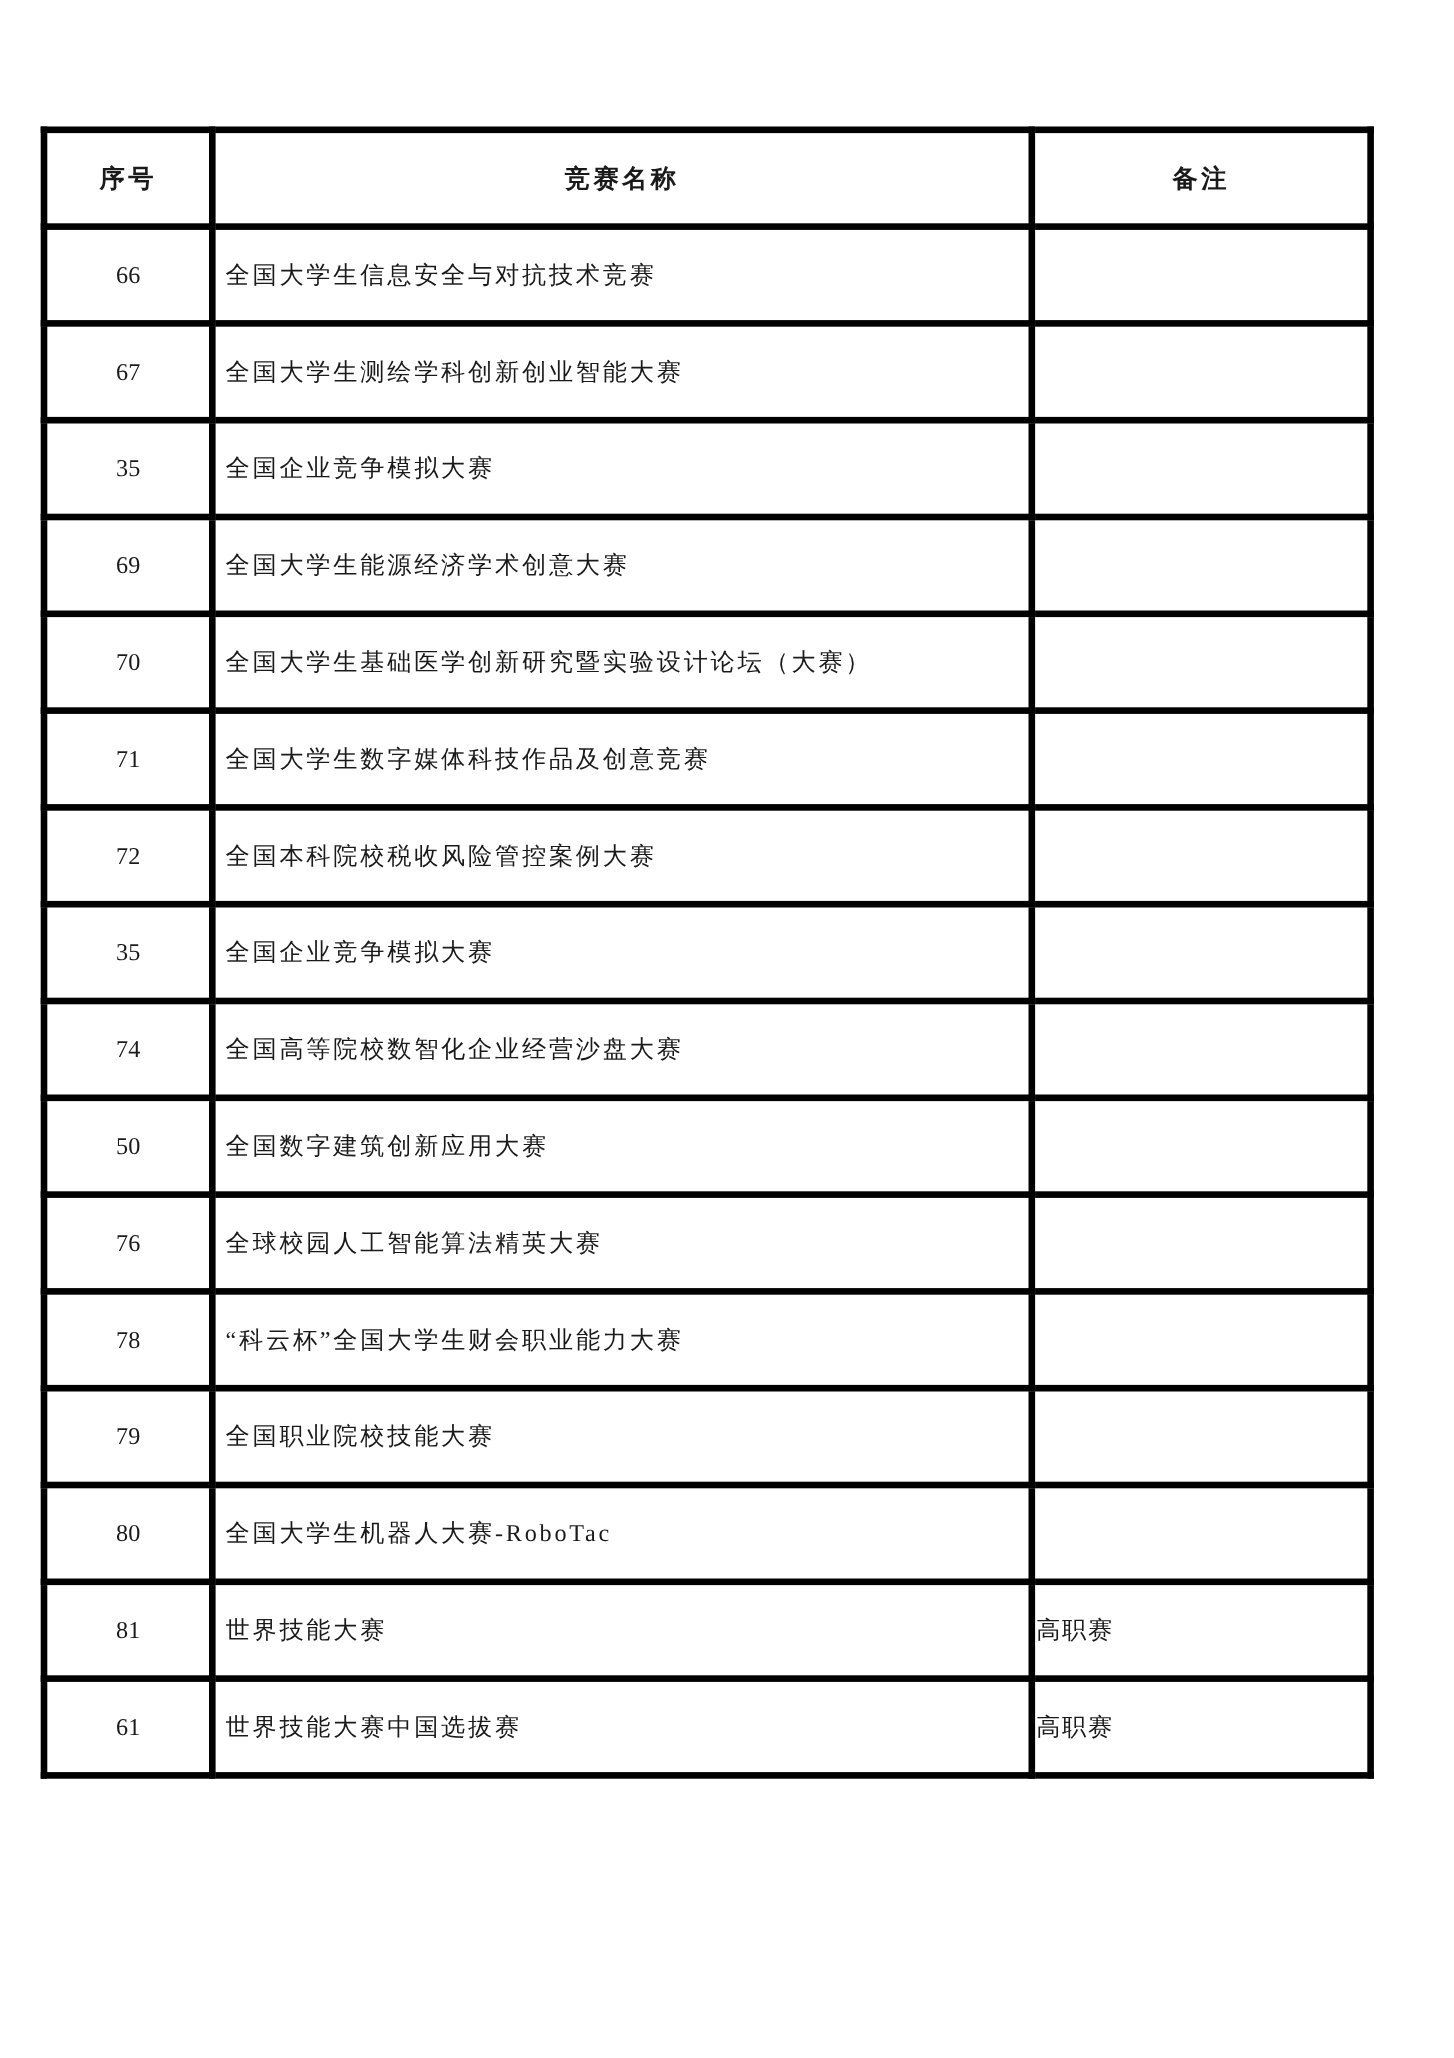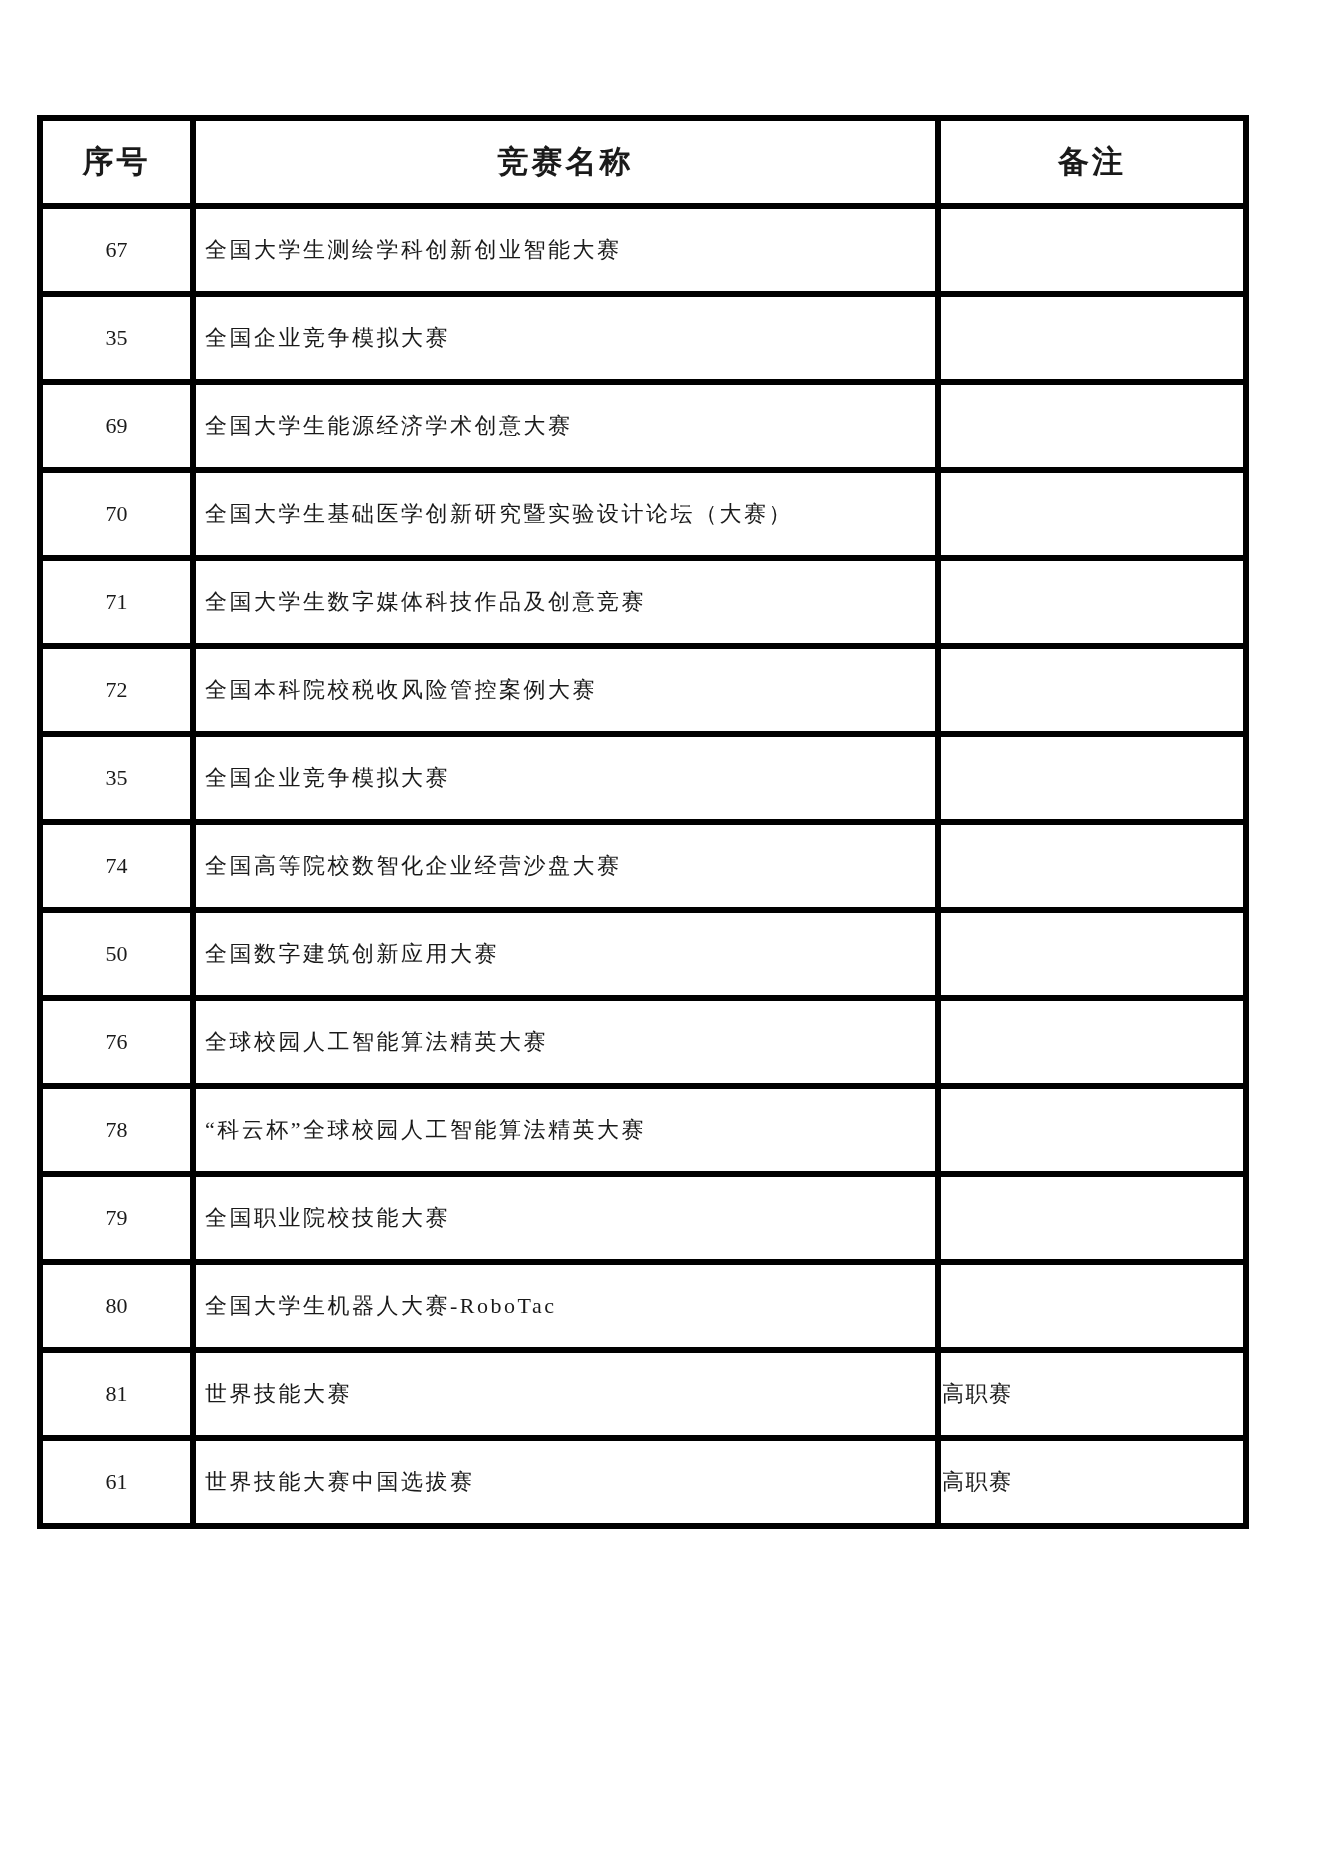--- a/index.html
+++ b/index.html
@@ -32,21 +32,21 @@
     white-space: nowrap;
   }
   .comp-table thead tr {
     height: 88px;
   }
   .comp-table tbody tr {
     height: 88px;
   }
   .comp-table th {
     font-weight: bold;
-    font-size: 31px;
+    font-size: 23px;
     letter-spacing: 3px;
     text-align: center;
   }
   .comp-table td {
     font-size: 22px;
   }
   td.col-index {
     text-align: center;
     letter-spacing: 0;
   }
@@ -71,20 +71,25 @@
       <col style="width:308px">
     </colgroup>
     <thead>
       <tr>
         <th>序号</th>
         <th>竞赛名称</th>
         <th>备注</th>
       </tr>
     </thead>
     <tbody>
+        <tr>
+    <td class="col-index">66</td>
+    <td class="col-name">全国大学生信息安全与对抗技术竞赛</td>
+    <td class="col-remark"></td>
+  </tr>
         <tr>
     <td class="col-index">67</td>
     <td class="col-name">全国大学生测绘学科创新创业智能大赛</td>
     <td class="col-remark"></td>
   </tr>
         <tr>
     <td class="col-index">35</td>
     <td class="col-name">全国企业竞争模拟大赛</td>
     <td class="col-remark"></td>
   </tr>
@@ -123,21 +128,21 @@
     <td class="col-name">全国数字建筑创新应用大赛</td>
     <td class="col-remark"></td>
   </tr>
         <tr>
     <td class="col-index">76</td>
     <td class="col-name">全球校园人工智能算法精英大赛</td>
     <td class="col-remark"></td>
   </tr>
         <tr>
     <td class="col-index">78</td>
-    <td class="col-name">“科云杯”全球校园人工智能算法精英大赛</td>
+    <td class="col-name">“科云杯”全国大学生财会职业能力大赛</td>
     <td class="col-remark"></td>
   </tr>
         <tr>
     <td class="col-index">79</td>
     <td class="col-name">全国职业院校技能大赛</td>
     <td class="col-remark"></td>
   </tr>
         <tr>
     <td class="col-index">80</td>
     <td class="col-name">全国大学生机器人大赛-RoboTac</td>

